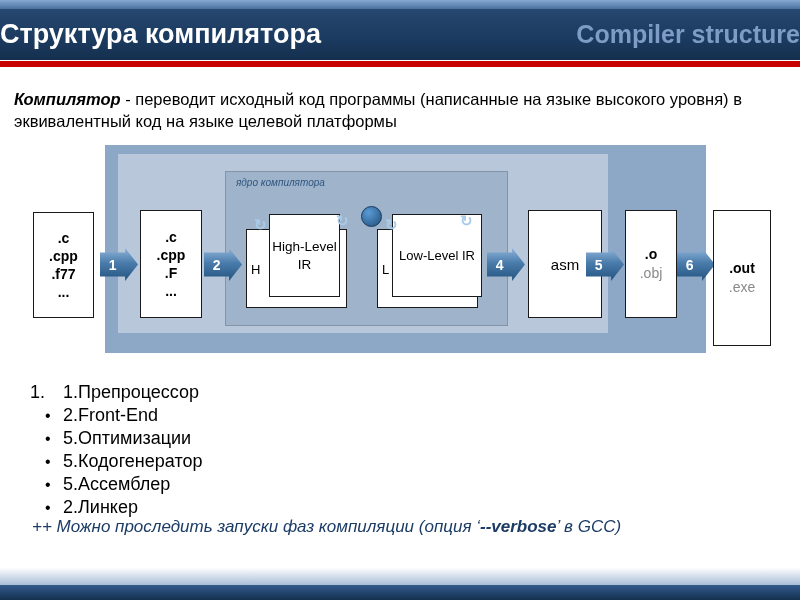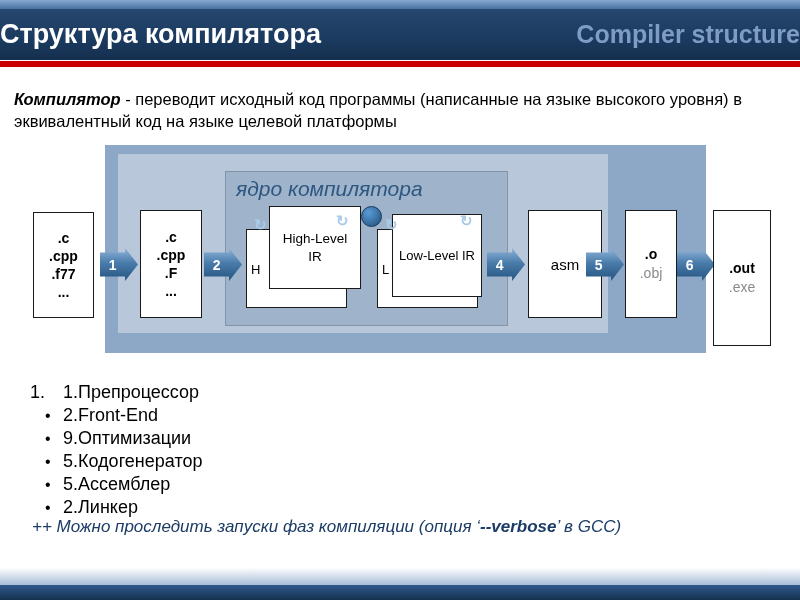--- a/index.html
+++ b/index.html
@@ -19,33 +19,33 @@
   .red-divider { left:0; top:61px; width:800px; height:6px; background:#c80000; }
 
   
   .intro { left:14px; top:88px; width:748px; font-size:16.5px; line-height:22px; color:#000; }
   .intro .term { font-weight:bold; font-style:italic; }
 
   
   .outer-panel { left:105px; top:145px; width:601px; height:208px; background:#8da7c6; }
   .inner-panel { left:118px; top:154px; width:490px; height:179px; background:#b8c7da; }
   .core-panel { left:225px; top:171px; width:283px; height:155px; background:#9fb3ca; border:1px solid #8494a8; }
-  .core-label { left:236px; top:177px; font-size:21px; font-style:italic; color:#2d5680; }
+  .core-label { left:236px; top:177px; font-size:10px; font-style:italic; color:#2d5680; }
 
   
   .wbox { position:absolute; background:#ffffff; border:1px solid #1a1a1a;
     display:flex; flex-direction:column; align-items:center; justify-content:center;
     text-align:center; color:#000; }
   .src-box { left:33px; top:212px; width:61px; height:106px; font-weight:bold; font-size:14px; line-height:18px; }
   .pre-box { left:140px; top:210px; width:62px; height:108px; font-weight:bold; font-size:14px; line-height:18px; }
   .back-box { position:absolute; background:#ffffff; border:1px solid #1a1a1a; }
   .back1 { left:246px; top:229px; width:101px; height:79px; }
   .back2 { left:377px; top:229px; width:101px; height:79px; }
   .back-letter { position:absolute; left:4px; top:50%; transform:translateY(-50%); font-size:13px; color:#000; }
-  .front1 { left:269px; top:206px; width:92px; height:83px; font-size:13.5px; line-height:18px; }
+  .front1 { left:269px; top:214px; width:71px; height:83px; font-size:13.5px; line-height:18px; }
   .front2 { left:392px; top:214px; width:90px; height:83px; font-size:13px; }
   .asm-box { left:528px; top:210px; width:74px; height:108px; font-size:15px; }
   .obj-box { left:625px; top:210px; width:52px; height:108px; font-size:14px; line-height:19px; }
   .out-box { left:713px; top:210px; width:58px; height:136px; font-size:14px; line-height:19px; }
   .pri-text { font-weight:bold; color:#000; }
   .sec-text { font-weight:normal; color:#8a8a8a; }
 
   
   .step-arrow { position:absolute; width:38px; height:33px;
     background:linear-gradient(180deg,#8fb4da 0%,#4a7cab 45%,#24537f 100%);
@@ -171,21 +171,21 @@
     <div class="phase-row">
       <span class="phase-marker">1.</span>
       <span>1.Препроцессор</span>
     </div>
     <div class="phase-row">
       <span class="phase-marker bullet">•</span>
       <span>2.Front-End</span>
     </div>
     <div class="phase-row">
       <span class="phase-marker bullet">•</span>
-      <span>9.Оптимизации</span>
+      <span>5.Оптимизации</span>
     </div>
     <div class="phase-row">
       <span class="phase-marker bullet">•</span>
       <span>5.Кодогенератор</span>
     </div>
     <div class="phase-row">
       <span class="phase-marker bullet">•</span>
       <span>5.Ассемблер</span>
     </div>
     <div class="phase-row">

